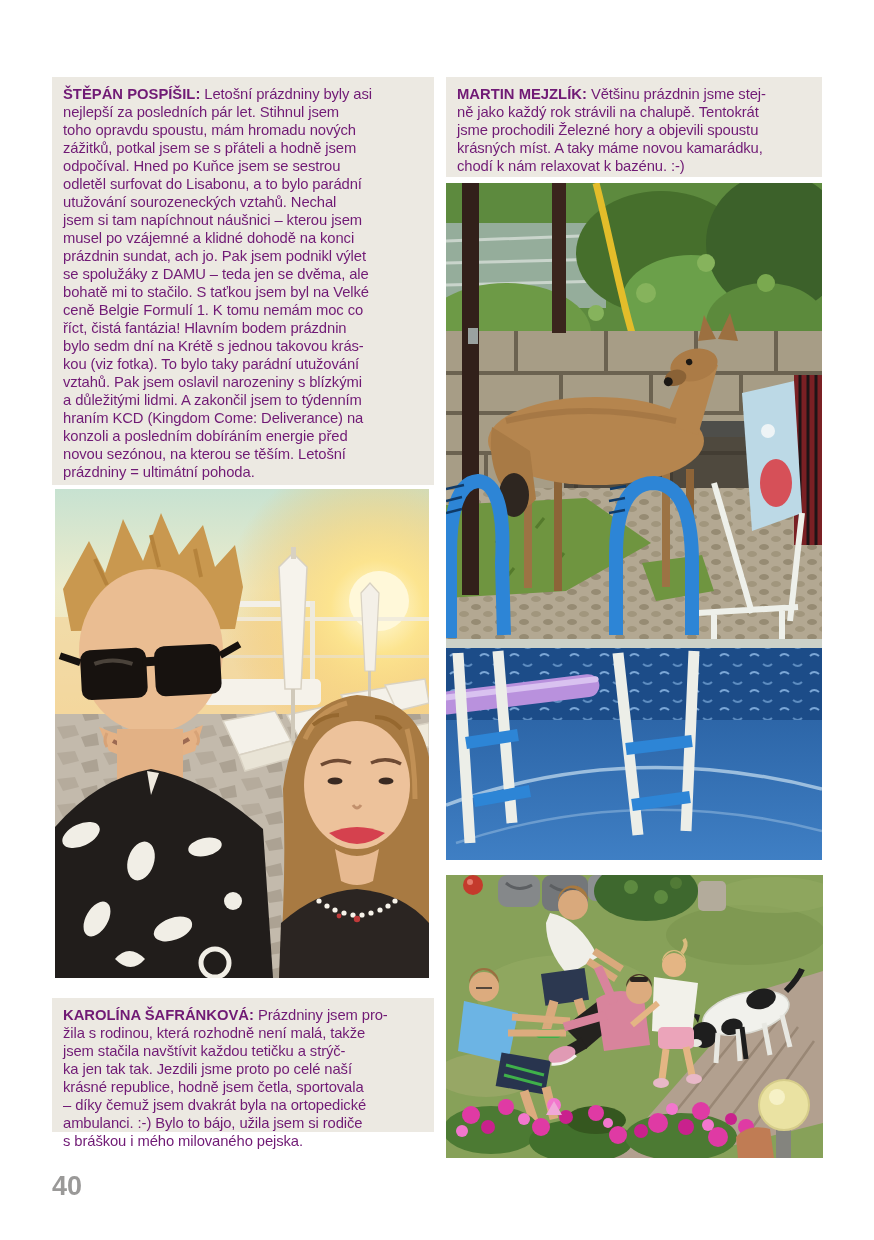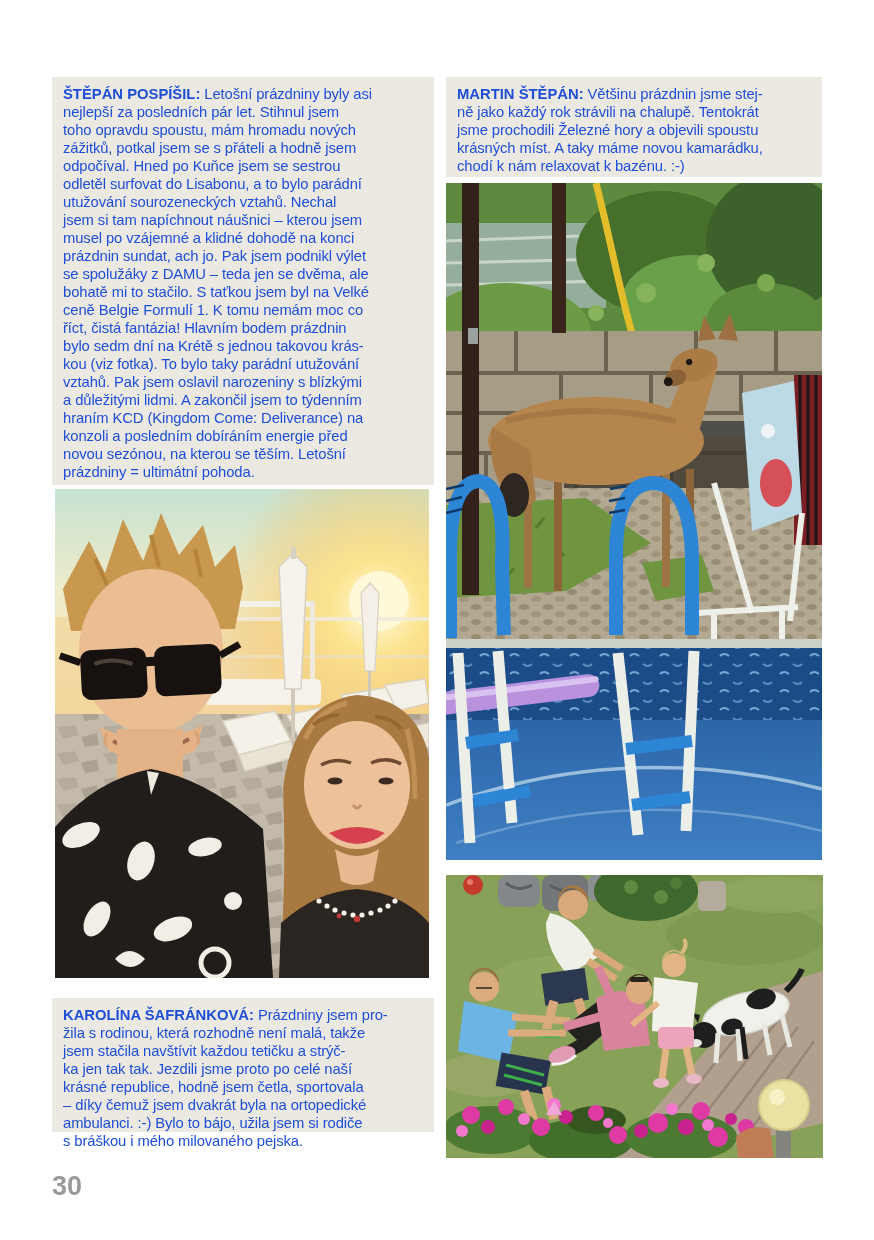--- a/index.html
+++ b/index.html
@@ -2,21 +2,21 @@
 <html><head>
 <meta charset="utf-8">
 <style>
   html,body { margin:0; padding:0; }
   body {
     width:874px; height:1240px; position:relative;
     background:#ffffff; overflow:hidden;
     font-family:"Liberation Sans", sans-serif;
   }
   .text-block {
-    position:absolute; background:#ECE9E2; color:#1d4ed8;
+    position:absolute; background:#ECE9E2; color:#701a75;
     box-sizing:border-box;
   }
   .text-block p {
     margin:0; padding:8px 11px 5px 11px;
     font-size:14.8px; line-height:18px;
     white-space:pre-line; letter-spacing:-0.1px;
   }
   .text-block strong { font-weight:700; letter-spacing:0; }
   figure.photo { position:absolute; margin:0; overflow:hidden; background:#ddd; }
   figure.photo svg { display:block; width:100%; height:100%; }
@@ -53,21 +53,21 @@
 kou (viz fotka). To bylo taky parádní utužování
 vztahů. Pak jsem oslavil narozeniny s blízkými
 a důležitými lidmi. A zakončil jsem to týdenním
 hraním KCD (Kingdom Come: Deliverance) na
 konzoli a posledním dobíráním energie před
 novou sezónou, na kterou se těším. Letošní
 prázdniny = ultimátní pohoda.</span></p>
 </section>
 
 <section class="text-block" id="block-martin">
-  <p><strong>MARTIN ŠTĚPÁN:</strong><span> Většinu prázdnin jsme stej-
+  <p><strong>MARTIN MEJZLÍK:</strong><span> Většinu prázdnin jsme stej-
 ně jako každý rok strávili na chalupě. Tentokrát
 jsme prochodili Železné hory a objevili spoustu
 krásných míst. A taky máme novou kamarádku,
 chodí k nám relaxovat k bazénu. :-)</span></p>
 </section>
 
 <section class="text-block" id="block-karolina">
   <p><strong>KAROLÍNA ŠAFRÁNKOVÁ:</strong><span> Prázdniny jsem pro-
 žila s rodinou, která rozhodně není malá, takže
 jsem stačila navštívit každou tetičku a strýč-
@@ -423,13 +423,13 @@
 
   <g>
     <path d="M290,262 q12,-14 34,-8 l4,29 l-36,0 Z" fill="#c07c54"></path>
     <rect x="330" y="250" width="15" height="33" fill="#84847e"></rect>
     <circle cx="338" cy="230" r="25" fill="#eae2a2" stroke="#d6cd8a" stroke-width="2"></circle>
     <circle cx="331" cy="222" r="8" fill="#f6f1c6"></circle>
   </g>
 </svg>
 </figure>
 
-<div id="page-number">30</div>
+<div id="page-number">40</div>
 
 </body></html>

